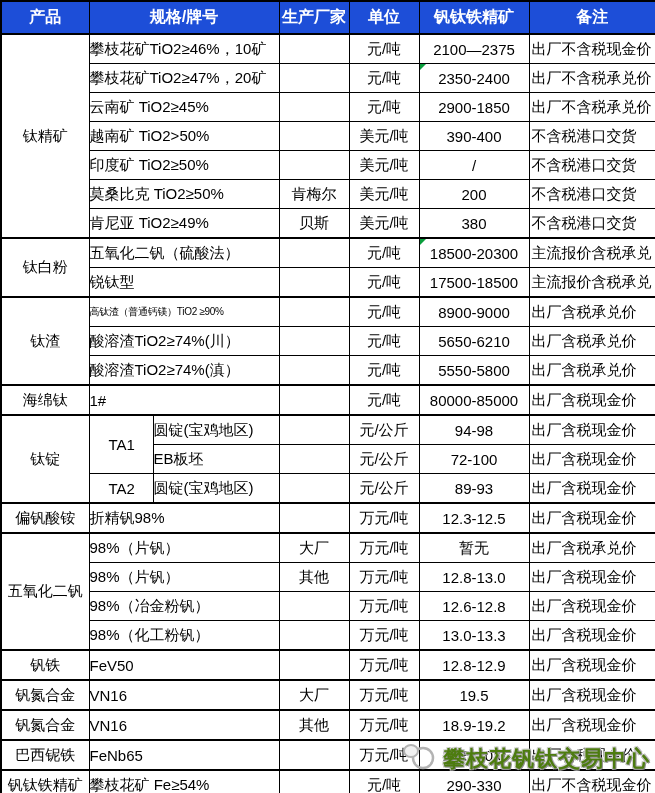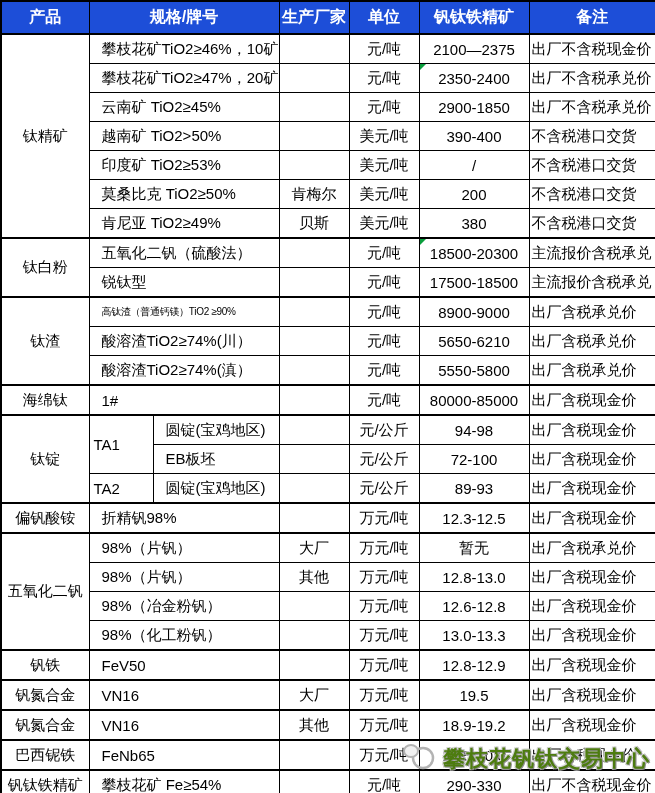--- a/index.html
+++ b/index.html
@@ -5,22 +5,22 @@
   html,body{margin:0;padding:0}
   body{width:655px;height:793px;background:#fff;position:relative;
        font-family:"Liberation Sans","DejaVu Sans",sans-serif}
   table{border-collapse:collapse;table-layout:fixed;width:655px;border:2px solid #000}
   th,td{border:1px solid #000;overflow:hidden;white-space:nowrap;vertical-align:middle}
   th{background:#1d4ed8;color:#fff;font-size:16px;font-weight:bold;height:31px;padding:0;text-align:center}
   td{height:28px;font-size:15px;color:#000;padding:0 3px}
   tr.gs>td{border-top-width:2px}
   .p,.u,.pr,.m,.g0{text-align:center}
   .s,.n,.g{text-align:left}
-  .s{padding-left:12px}
-  .g{padding-left:4px}
+  .s{padding-left:0}
+  .g{padding-left:19px}
   .n{padding-left:2px;padding-right:9px}
   .tight{font-size:10px;letter-spacing:-0.3px}
   td.flag{position:relative}
   td.flag::before{content:"";position:absolute;top:0;left:0;width:0;height:0;
       border-top:6px solid #0a9e3c;border-right:6px solid transparent}
   .watermark{position:absolute;top:742px;right:5px;display:flex;align-items:center;gap:5px;pointer-events:none}
   .wm-text{font-size:22px;font-weight:bold;color:#4d7c0f;letter-spacing:1px;
       text-shadow:1px 1px 0 #8f8f8f,-1px -1px 0 #d6d6d6,1px -1px 0 #bcbcbc,-1px 1px 0 #bcbcbc}
 </style>
 </head>
@@ -70,21 +70,21 @@
   <td class="n">出厂不含税承兑价</td>
 </tr>
 <tr>
   <td class="s" colspan="2">越南矿 TiO2&gt;50%</td>
   <td class="m"></td>
   <td class="u">美元/吨</td>
   <td class="pr">390-400</td>
   <td class="n">不含税港口交货</td>
 </tr>
 <tr>
-  <td class="s" colspan="2">印度矿 TiO2≥53%</td>
+  <td class="s" colspan="2">印度矿 TiO2≥50%</td>
   <td class="m"></td>
   <td class="u">美元/吨</td>
   <td class="pr">/</td>
   <td class="n">不含税港口交货</td>
 </tr>
 <tr>
   <td class="s" colspan="2">莫桑比克 TiO2≥50%</td>
   <td class="m">肯梅尔</td>
   <td class="u">美元/吨</td>
   <td class="pr">200</td>

